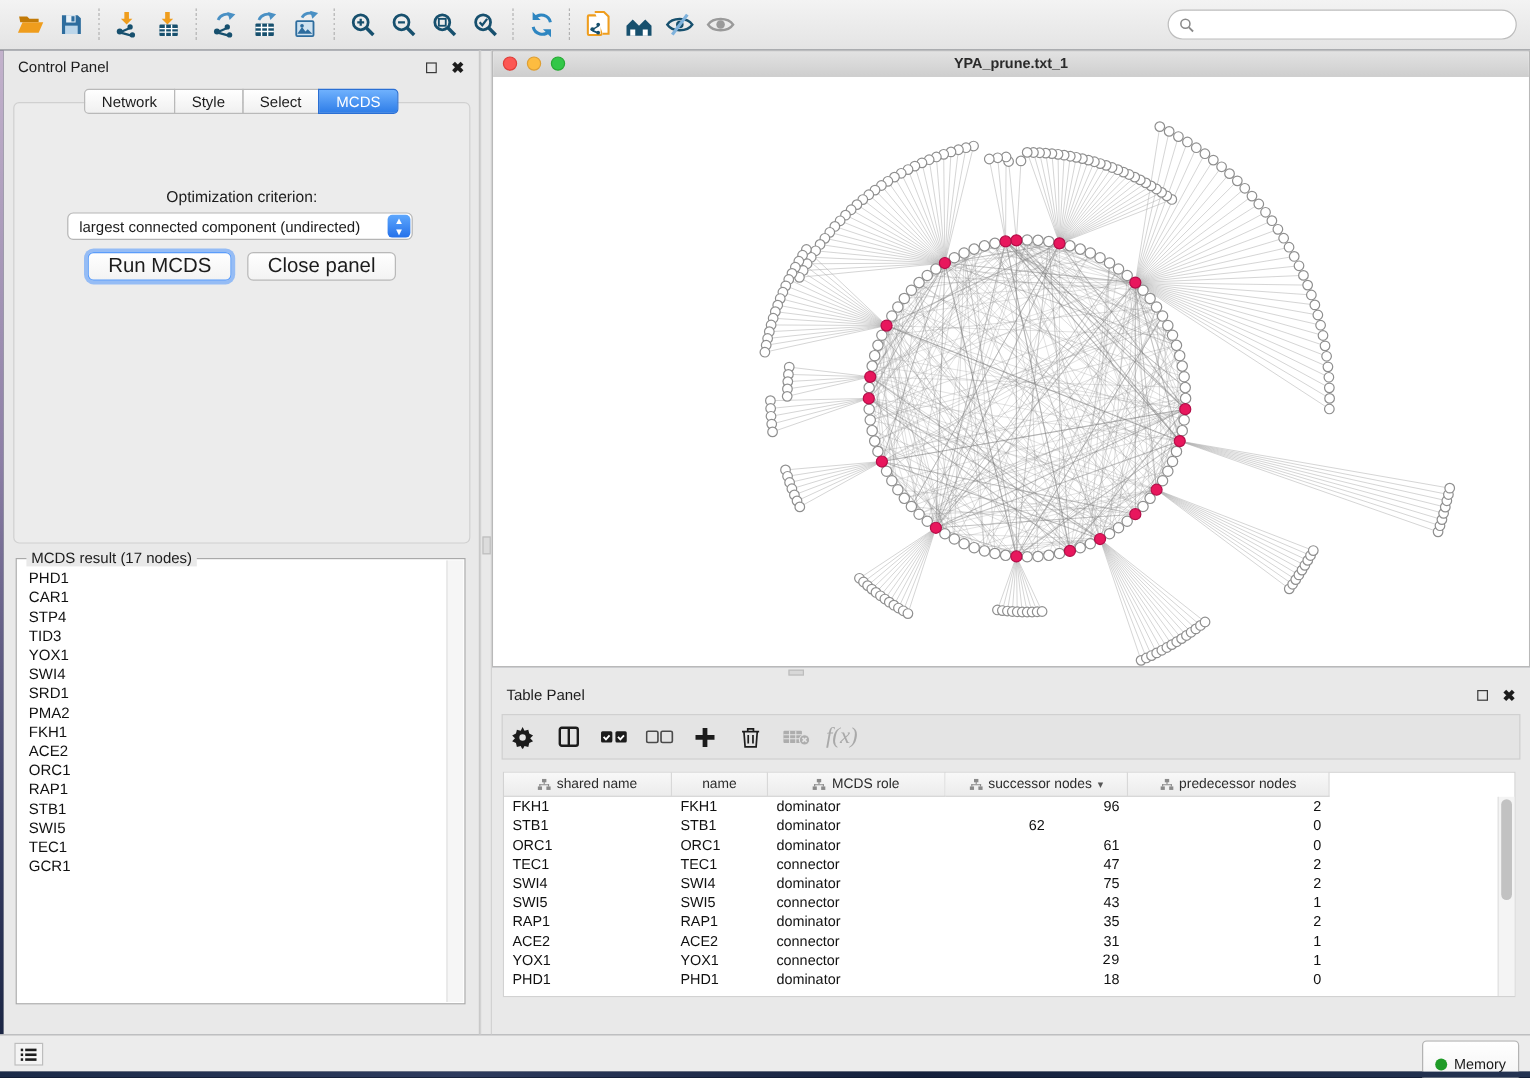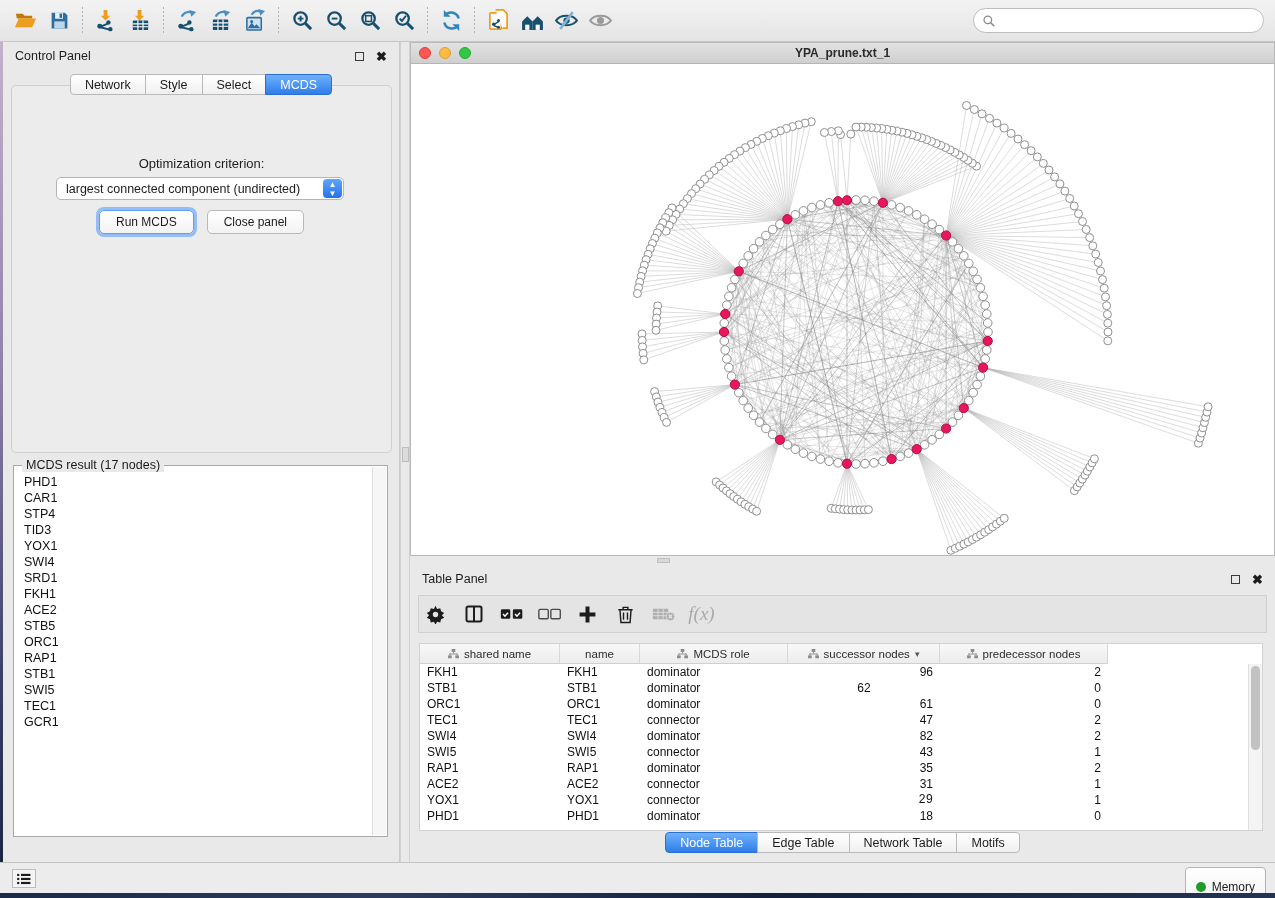--- a/index.html
+++ b/index.html
@@ -38,21 +38,21 @@
   .tab.sel { background:linear-gradient(#6fb1fd,#2e7de8); border-color:#2a6fd4; color:#fff; }
   .inner-panel { position:absolute; left:8px; top:43px; width:381px; height:368px; background:#ececec;
     border:1px solid #d0d0d0; border-radius:5px; }
   .opt-label { position:absolute; left:0; top:70px; width:100%; text-align:center; font-size:13px; color:#1c1c1c; }
   .mac-select { position:absolute; left:44px; top:91px; width:288px; height:23px; background:#fff; border:1px solid #b5b5b5;
     border-radius:5px; display:flex; align-items:center; font-size:12.5px; color:#1c1c1c; padding-left:9px; }
   .mac-select .stepper { position:absolute; right:1px; top:1px; width:19px; height:19px; border-radius:4px;
     background:linear-gradient(#5ea7fd,#2571ea); color:#fff; font-size:8px; line-height:9px; text-align:center; padding-top:1px; }
   .btn-row { position:absolute; left:0; top:124px; width:100%; display:flex; justify-content:center; gap:13px; }
   .mac-btn { height:24px; background:linear-gradient(#ffffff,#f3f3f3); border:1px solid #b9b9b9; border-radius:5px;
-    font-size:12px; color:#1c1c1c; padding:0 16px; font-family:"Liberation Sans",sans-serif; }
+    font-size:17px; color:#1c1c1c; padding:0 16px; font-family:"Liberation Sans",sans-serif; }
   .mac-btn.focus { box-shadow:0 0 0 3px rgba(91,157,251,.6); border-color:#5b9dfb; }
   .mcds-fieldset { position:absolute; left:10px; top:423px; width:375px; height:372px; background:#fff;
     border:1px solid #a9a9a9; }
   .mcds-legend { position:absolute; left:8px; top:-8px; background:#e9e9e9; padding:0 4px; font-size:12.5px; color:#1c1c1c; }
   .mcds-list { position:absolute; left:1px; top:4px; bottom:1px; right:15px; overflow:hidden; padding:4px 0 0 9px; }
   .mcds-item { font-size:12.5px; color:#111; line-height:16px; }
   .mcds-scroll { position:absolute; right:1px; top:1px; bottom:1px; width:14px; background:#f6f6f6; border-left:1px solid #e0e0e0; }
 
   
   .vsplit { position:absolute; left:400px; top:42px; width:10px; height:820px; background:#e9e9e9; border-left:1px solid #d2d2d2; border-right:1px solid #d2d2d2; }
@@ -276,23 +276,23 @@
     <div class="mcds-fieldset">
       <span class="mcds-legend">MCDS result (17 nodes)</span>
       <div class="mcds-list" id="mcds-list">
           <div class="mcds-item">PHD1</div>
           <div class="mcds-item">CAR1</div>
           <div class="mcds-item">STP4</div>
           <div class="mcds-item">TID3</div>
           <div class="mcds-item">YOX1</div>
           <div class="mcds-item">SWI4</div>
           <div class="mcds-item">SRD1</div>
+          <div class="mcds-item">PMA2</div>
           <div class="mcds-item">FKH1</div>
           <div class="mcds-item">ACE2</div>
-          <div class="mcds-item">STB5</div>
           <div class="mcds-item">ORC1</div>
           <div class="mcds-item">RAP1</div>
           <div class="mcds-item">STB1</div>
           <div class="mcds-item">SWI5</div>
           <div class="mcds-item">TEC1</div>
           <div class="mcds-item">GCR1</div>
         </div>
       <div class="mcds-scroll"></div>
     </div>
   </div>
@@ -1256,21 +1256,21 @@
             <div class="td" style="width: 140px;">TEC1</div>
             <div class="td" style="width: 80px;">TEC1</div>
             <div class="td" style="width: 148px;">connector</div>
             <div class="td num" style="width: 152px;">47</div>
             <div class="td num" style="width: 168px;">2</div>
           </div>
           <div class="tr">
             <div class="td" style="width: 140px;">SWI4</div>
             <div class="td" style="width: 80px;">SWI4</div>
             <div class="td" style="width: 148px;">dominator</div>
-            <div class="td num" style="width: 152px;">82</div>
+            <div class="td num" style="width: 152px;">75</div>
             <div class="td num" style="width: 168px;">2</div>
           </div>
           <div class="tr">
             <div class="td" style="width: 140px;">SWI5</div>
             <div class="td" style="width: 80px;">SWI5</div>
             <div class="td" style="width: 148px;">connector</div>
             <div class="td num" style="width: 152px;">43</div>
             <div class="td num" style="width: 168px;">1</div>
           </div>
           <div class="tr">
@@ -1299,26 +1299,20 @@
             <div class="td" style="width: 80px;">PHD1</div>
             <div class="td" style="width: 148px;">dominator</div>
             <div class="td num" style="width: 152px;">18</div>
             <div class="td num" style="width: 168px;">0</div>
           </div>
         </div>
       <div class="tscroll">
           <div class="thumb"></div>
         </div>
     </div>
-    <div class="bottom-tabs" id="table-tabs">
-        <div class="tab sel">Node Table</div>
-        <div class="tab">Edge Table</div>
-        <div class="tab">Network Table</div>
-        <div class="tab">Motifs</div>
-      </div>
   </div>
 
   <div class="statusbar">
     <span class="list-btn">
         <svg width="14" height="12" viewBox="0 0 16 14">
           <g fill="#1c1c1c">
             <rect x="0" y="1" width="2.5" height="2.5"></rect>
             <rect x="4.5" y="1" width="11" height="2.5"></rect>
             <rect x="0" y="5.7" width="2.5" height="2.5"></rect>
             <rect x="4.5" y="5.7" width="11" height="2.5"></rect>

